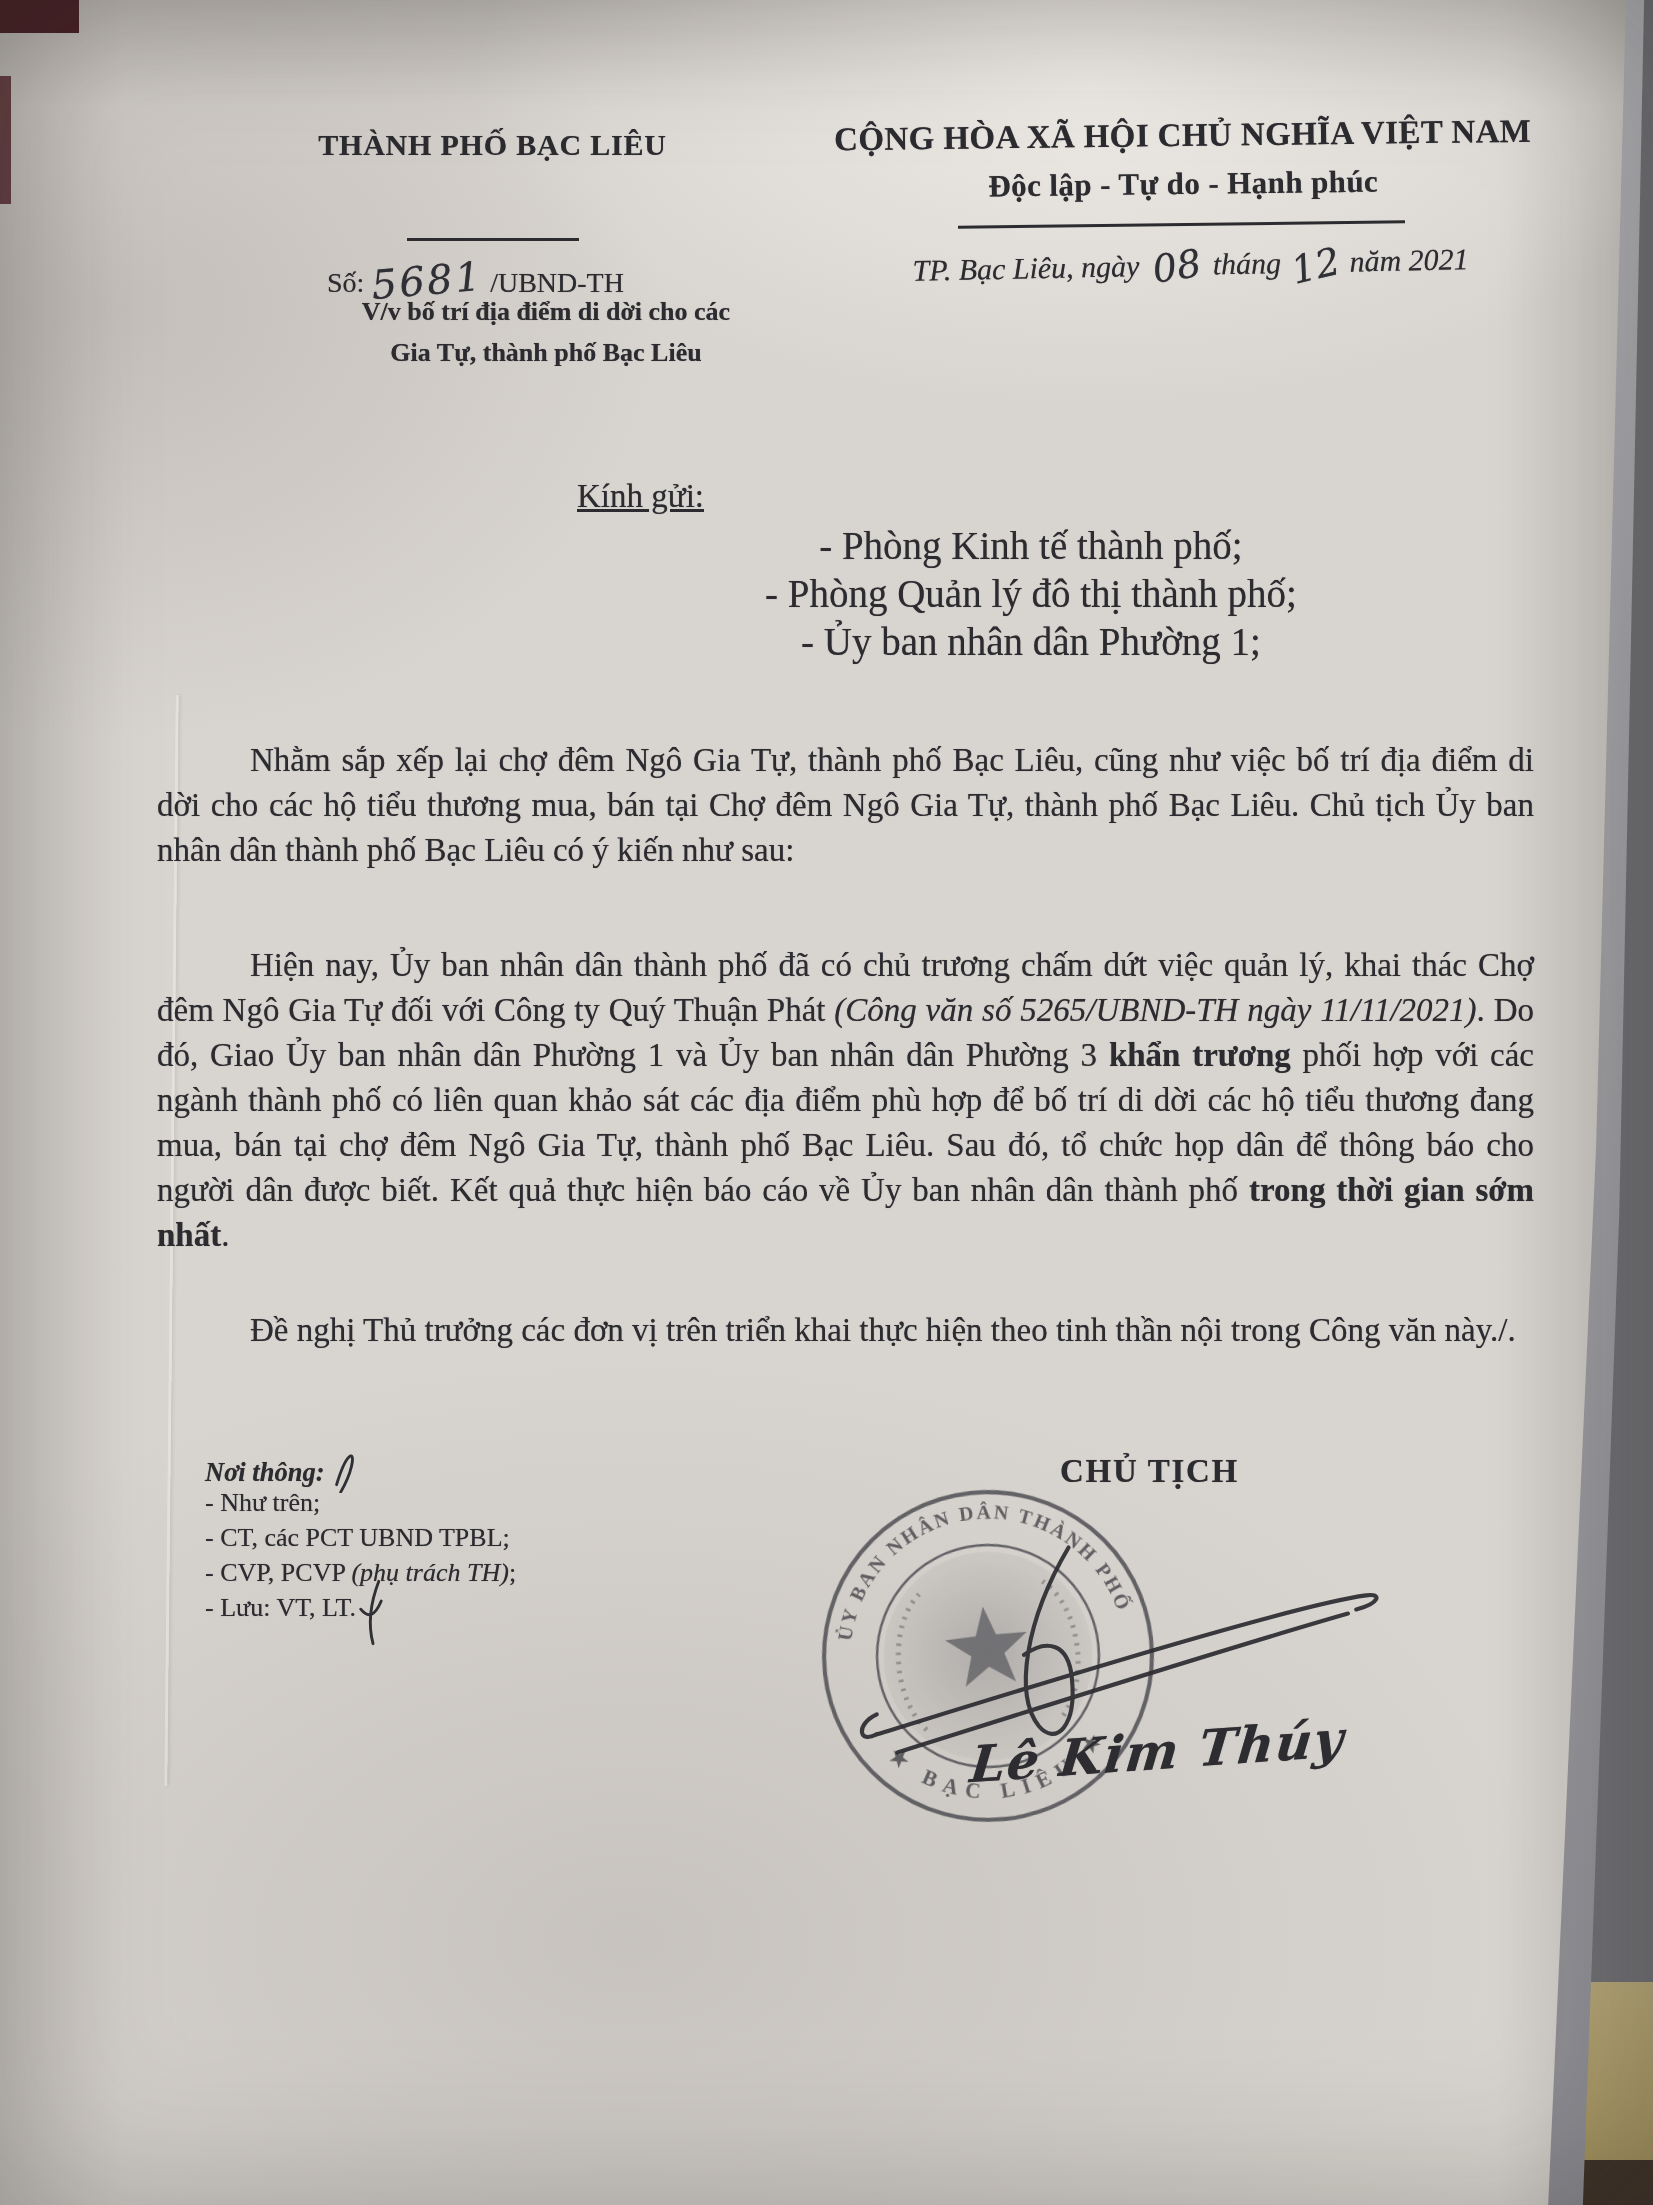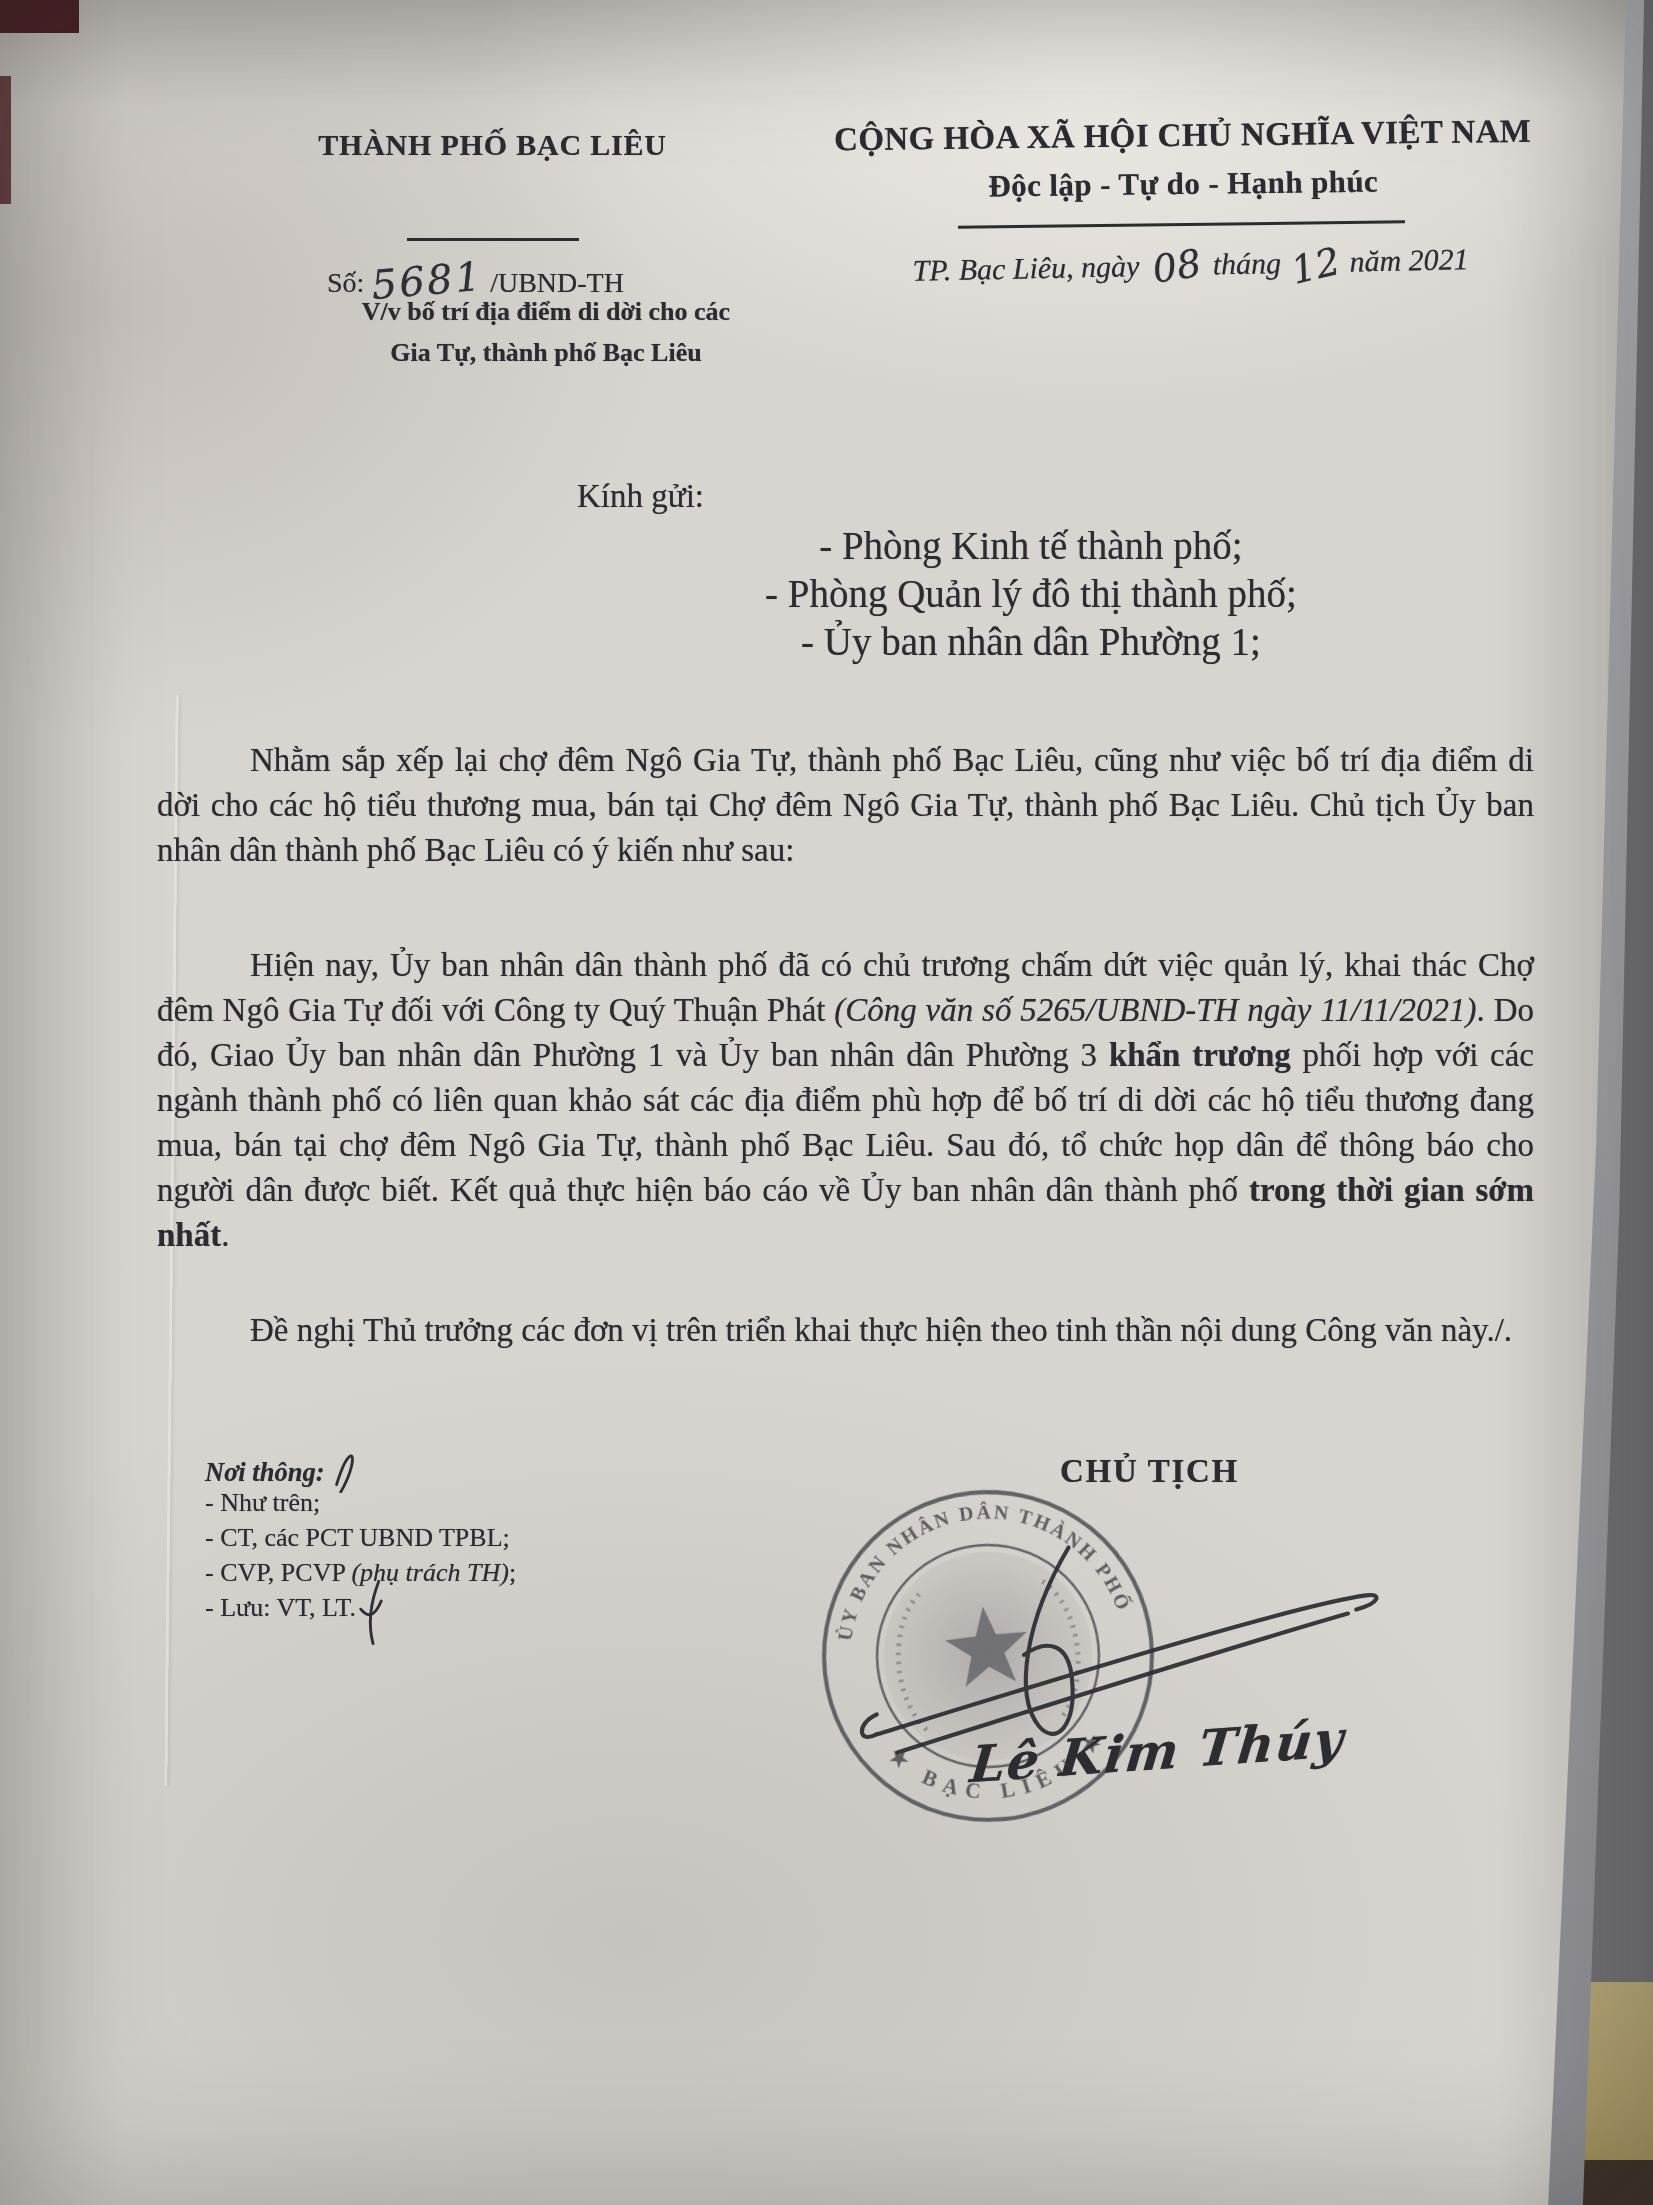--- a/index.html
+++ b/index.html
@@ -46,21 +46,21 @@
   .docno{left:327px;top:255px;font-size:28px;white-space:nowrap;}
   .hand{font-family:"DejaVu Serif",serif;font-style:italic;color:#2f2f36;}
   .hand-no{display:inline-block;font-size:40px;letter-spacing:2.5px;transform:rotate(-5deg) translateY(2.5px);}
   .subject{left:273px;top:291px;width:546px;font-size:26px;font-weight:bold;line-height:41px;}
   .nat{left:819px;top:117px;width:728px;font-size:33px;font-weight:bold;letter-spacing:0.4px;transform:rotate(-.7deg);}
   .nat2{font-size:31px;margin-top:11.6px;}
   .motto-underline{left:958px;top:223px;width:447px;height:2.5px;background:#2b2b30;transform:rotate(-.7deg);}
   .dateline{left:839px;top:240px;width:703px;font-size:30px;font-style:italic;white-space:nowrap;transform:rotate(-1.2deg);}
   .hand-day{display:inline-block;font-size:38px;transform:rotate(-8deg) translateY(4.1px);margin:0 5px;}
   .hand-month{display:inline-block;font-size:38px;transform:rotate(-12deg) translateY(6.6px);margin:0 3.3px 0 1.7px;}
-  .kinhgui{left:577px;top:478px;font-size:33px;}
+  .kinhgui{left:577px;top:478px;font-size:33px;text-decoration:underline;}
   .rcpt{left:765px;top:522px;font-size:39px;line-height:48px;white-space:nowrap;text-align:center;}
   .par{left:157px;width:1377px;font-size:33px;line-height:45px;text-align:justify;text-indent:93px;}
   .p1{top:738px;}
   .p2{top:943px;}
   .p3{top:1308px;}
   .noinhan{left:205px;top:1445px;font-size:26.5px;font-weight:bold;font-style:italic;}
   .cc{left:205px;top:1485px;font-size:26px;line-height:35px;white-space:nowrap;}
   .title{left:976px;top:1453px;width:347px;font-size:33px;font-weight:bold;letter-spacing:1.7px;}
   .sig-name{left:934px;top:1722px;width:447px;font-size:50px;font-weight:bold;font-style:italic;
     font-family:"DejaVu Serif",serif;letter-spacing:1.7px;color:#2c2c31;
@@ -119,21 +119,21 @@
     <div>- Phòng Quản lý đô thị thành phố;</div>
     <div>- Ủy ban nhân dân Phường 1;</div>
   </div>
 
   <div class="abs par p1 t">Nhằm sắp xếp lại chợ đêm Ngô Gia Tự, thành phố Bạc Liêu, cũng như việc bố trí địa điểm di dời cho các hộ tiểu thương mua, bán tại Chợ đêm Ngô Gia Tự, thành phố Bạc Liêu. Chủ tịch Ủy ban nhân dân thành phố Bạc Liêu có ý kiến như sau:</div>
 
   <div class="abs par p2 t">
     <span>Hiện nay, Ủy ban nhân dân thành phố đã có chủ trương chấm dứt việc quản lý, khai thác Chợ đêm Ngô Gia Tự đối với Công ty Quý Thuận Phát </span><span class="i">(Công văn số 5265/UBND-TH ngày 11/11/2021)</span><span>. Do đó, Giao Ủy ban nhân dân Phường 1 và Ủy ban nhân dân Phường 3 </span><span class="b">khẩn trương</span><span> phối hợp với các ngành thành phố có liên quan khảo sát các địa điểm phù hợp để bố trí di dời các hộ tiểu thương đang mua, bán tại chợ đêm Ngô Gia Tự, thành phố Bạc Liêu. Sau đó, tổ chức họp dân để thông báo cho người dân được biết. Kết quả thực hiện báo cáo về Ủy ban nhân dân thành phố </span><span class="b">trong thời gian sớm nhất</span><span>.</span>
   </div>
 
-  <div class="abs par p3 t">Đề nghị Thủ trưởng các đơn vị trên triển khai thực hiện theo tinh thần nội dung Công văn này./.</div>
+  <div class="abs par p3 t">Đề nghị Thủ trưởng các đơn vị trên triển khai thực hiện theo tinh thần nội trong Công văn này./.</div>
 
   <div class="abs noinhan t">
     <span>Nơi thông:</span><svg class="mark-svg" viewBox="0 0 40 58">
       <path d="M8,48 C20,8 31,5 26,26 C23,39 17,50 13,57" fill="none" stroke="#2f2f36" stroke-width="3.5" stroke-linecap="round"></path>
     </svg>
   </div>
   <div class="abs cc t">
     <div>- Như trên;</div>
     <div>- CT, các PCT UBND TPBL;</div>
     <div><span>- CVP, PCVP </span><span class="i">(phụ trách TH)</span><span>;</span></div>

